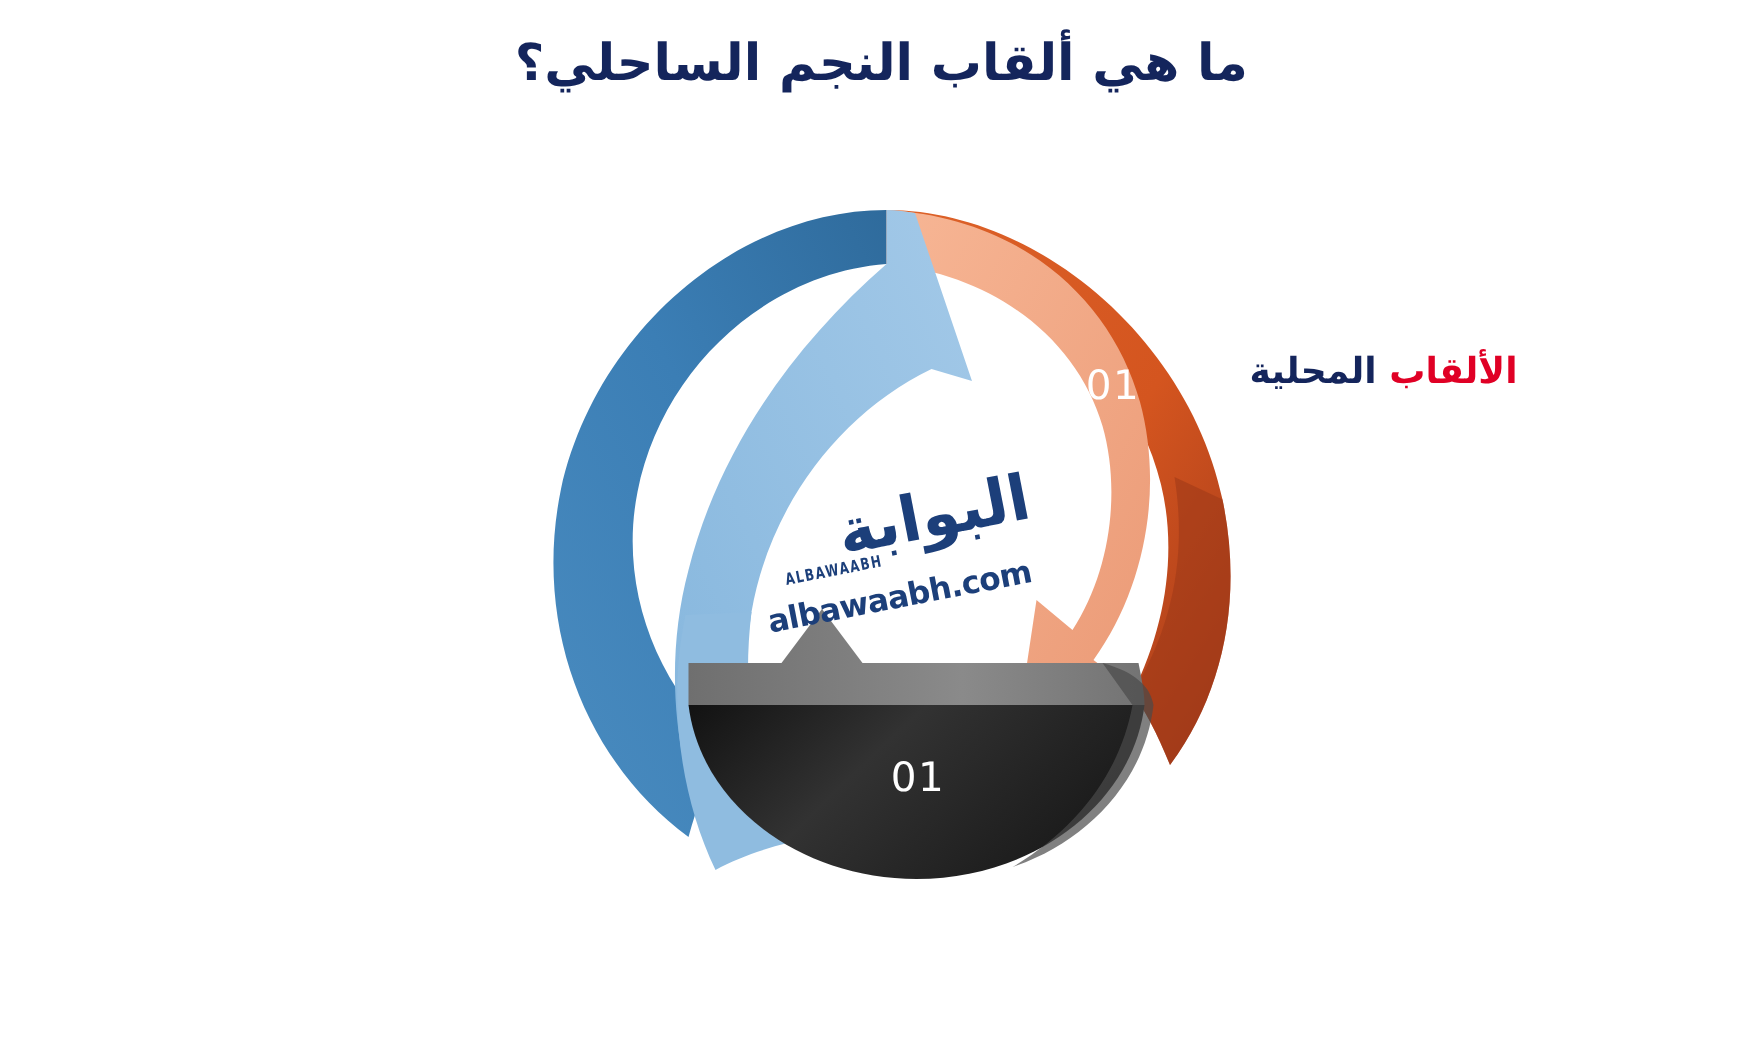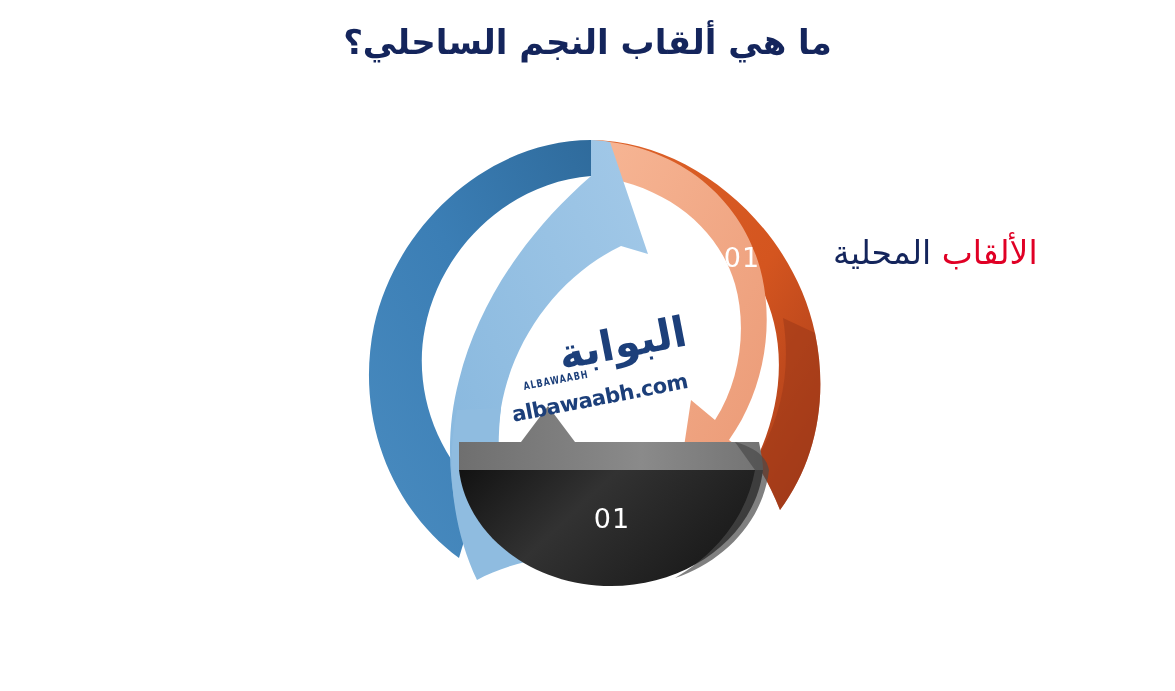--- a/index.html
+++ b/index.html
@@ -40,22 +40,22 @@
     user-select:none;
   }
   .num-01{left:712px;top:242px;width:60px;}
   .num-03{left:428px;top:274px;width:60px;}
   .num-02{left:579px;top:503px;width:66px;}
 
   
   .label{
     position:absolute;
     direction:rtl;
-    font-size:33px;
-    font-weight:normal;
+    font-size:24px;
+    font-weight:bold;
     white-space:nowrap;
     line-height:1.25;
   }
   .label .em{color:#e00025;}
   .label .sub{color:#14255c;}
 
   .label-01{left:833px;top:232px;text-align:right;}
   .label-03{left:148px;top:280px;text-align:right;}
   .label-02{left:0px;top:608px;width:1175px;text-align:center;}
 

